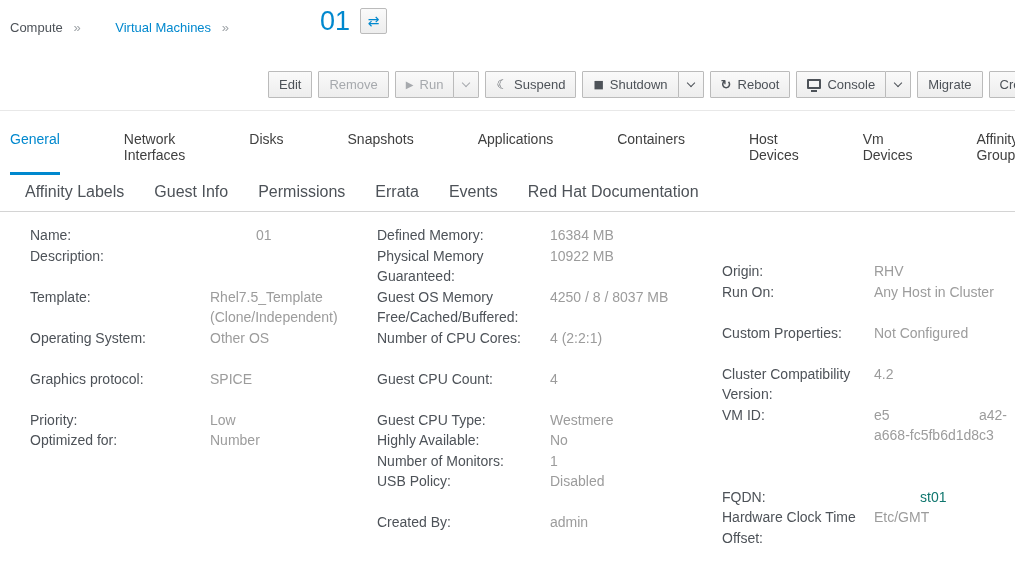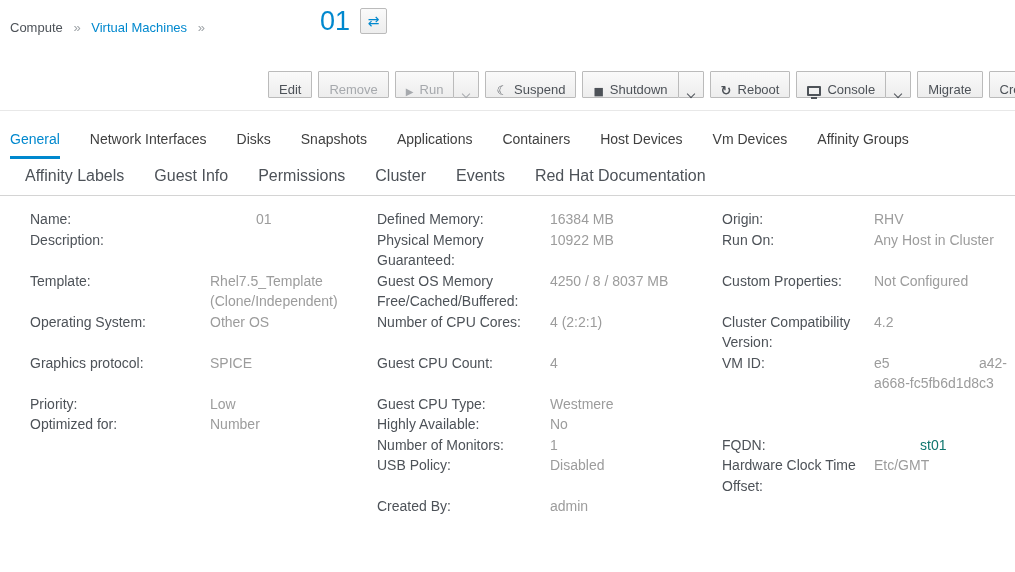--- a/index.html
+++ b/index.html
@@ -3,67 +3,67 @@
 <meta charset="utf-8">
 <style>
   * { margin:0; padding:0; box-sizing:border-box; }
   html,body { width:1015px; height:572px; overflow:hidden; background:#fff;
     font-family:"Liberation Sans","DejaVu Sans",sans-serif; color:#4d5258; }
 
   
   .header { position:relative; height:111px; border-bottom:1px solid #e8e8e8; background:#fff; }
   .breadcrumb { position:absolute; left:10px; top:20px; font-size:13px; white-space:nowrap; }
   .bc-item { color:#4d5258; cursor:pointer; }
-  .bc-link { color:#0088ce; }
+  .bc-link { color:#0088ce;margin-left:24px; }
   .bc-sep { color:#9fa4a8; margin:0 7px; }
   .title-row { position:absolute; left:320px; top:4px; display:flex; align-items:center; gap:10px; }
   .page-title { font-size:27px; font-weight:400; color:#0088ce; line-height:34px; }
   .swap-btn { width:27px; height:26px; border:1px solid #bbb; border-radius:2px;
     background:linear-gradient(to bottom,#fafafa 0%,#ededed 100%); cursor:pointer;
     display:inline-flex; align-items:center; justify-content:center; }
   .swap-glyph { color:#0088ce; font-size:14px; line-height:1;
     font-family:"DejaVu Sans",sans-serif; }
 
   
   .toolbar { position:absolute; left:268px; top:71px; display:flex; gap:6px; white-space:nowrap; }
   .btn-group { display:flex; }
-  .btn { display:inline-flex; align-items:flex-end; height:27px; padding:0 10px;
+  .btn { display:inline-flex; align-items:center; height:27px; padding:0 10px;
     font-size:13px; color:#4d5258; font-family:inherit;
     background:linear-gradient(to bottom,#fafafa 0%,#ededed 100%);
     border:1px solid #bbb; border-radius:1px; cursor:pointer; }
   .btn-group .btn + .btn { margin-left:-1px; }
   .btn.disabled { color:#a6a9ad; }
   .btn .icon { margin-right:6px; }
   .glyph { font-family:"DejaVu Sans",sans-serif; line-height:1; }
   .glyph-play { font-size:10px; }
   .glyph-moon { font-size:13px; }
   .glyph-stop { font-size:11px; }
   .glyph-reboot { font-size:13px; font-weight:bold; }
   .icon-monitor { display:inline-block; width:14px; height:10px; border:2px solid #4d5258;
     border-radius:1px; position:relative; top:-1px; }
   .icon-monitor::after { content:""; position:absolute; left:2px; bottom:-5px; width:6px; height:2px; background:#4d5258; }
   .caret-btn { padding:0 9px; }
   .caret { display:inline-block; width:6px; height:6px; border-right:1.6px solid #4d5258;
     border-bottom:1.6px solid #4d5258; transform:rotate(45deg); margin-top:-4px; }
   .disabled .caret { border-color:#a6a9ad; }
 
   
-  .tabs1 { display:flex; font-size:14px; }
+  .tabs1 { display:flex; font-size:14px;gap:34px; }
   .tabs1 .tab { margin:0 15px; padding:20px 0 9px; border-bottom:3px solid transparent; cursor:pointer; color:#404040; }
   .tabs1 .tab:first-child { margin-left:10px; }
   .tabs1 .tab.active { color:#0088ce; border-bottom-color:#0088ce; }
   .tabs2 { display:flex; font-size:16px; border-bottom:1px solid #d4d4d4; }
   .tabs2 .tab { margin:0 15px; padding:8px 0 10px; cursor:pointer; color:#4d5258; }
   .tabs2 .tab:first-child { margin-left:25px; }
 
   
   .details { display:flex; padding:13px 0 0 30px; font-size:14px; }
   .dcol1 { width:347px; }
   .dcol2 { width:345px; }
-  .dcol3 { flex:1; }
+  .dcol3 { flex:1;margin-top:36px; }
   .drow { display:flex; align-items:flex-start; min-height:20.5px; line-height:20.5px; }
   .dlabel { color:#4d5258; flex-shrink:0; }
   .dcol1 .dlabel { width:180px; }
   .dcol2 .dlabel { width:173px; }
   .dcol3 .dlabel { width:152px; }
   .dvalue { color:#9c9c9c; flex:1; padding-right:8px; }
   .dvalue.indent { padding-left:46px; }
   .dvalue.faint { color:#0f766e; }
   .dvalue .split { display:flex; justify-content:space-between; }
   .spacer { height:20.5px; }
@@ -159,21 +159,21 @@
       <div class="tab">Applications</div>
       <div class="tab">Containers</div>
       <div class="tab">Host Devices</div>
       <div class="tab">Vm Devices</div>
       <div class="tab">Affinity Groups</div>
     </nav>
   <nav class="tabs2" id="tabs2">
       <div class="tab">Affinity Labels</div>
       <div class="tab">Guest Info</div>
       <div class="tab">Permissions</div>
-      <div class="tab">Cluster</div>
+      <div class="tab">Errata</div>
       <div class="tab">Events</div>
       <div class="tab">Red Hat Documentation</div>
     </nav>
 
   <main class="details" id="details">
       <div class="dcol dcol1">
         <div class="drow">
           <div class="dlabel">Name:</div>
           <div class="dvalue indent">01</div>
         </div>

